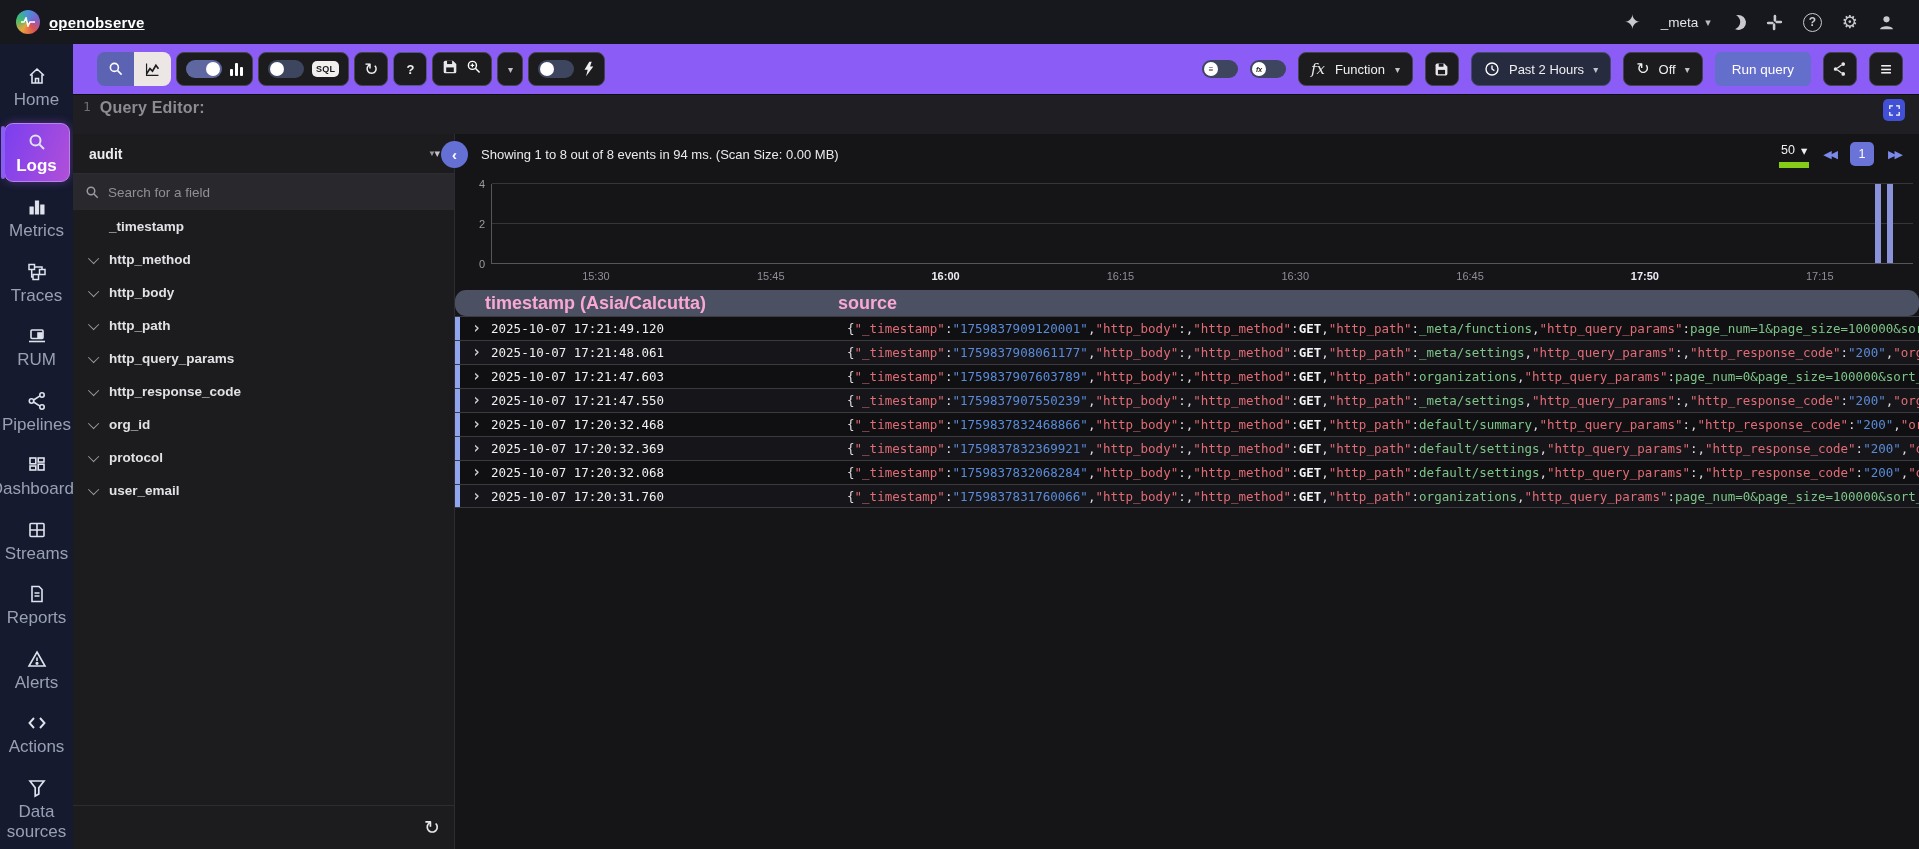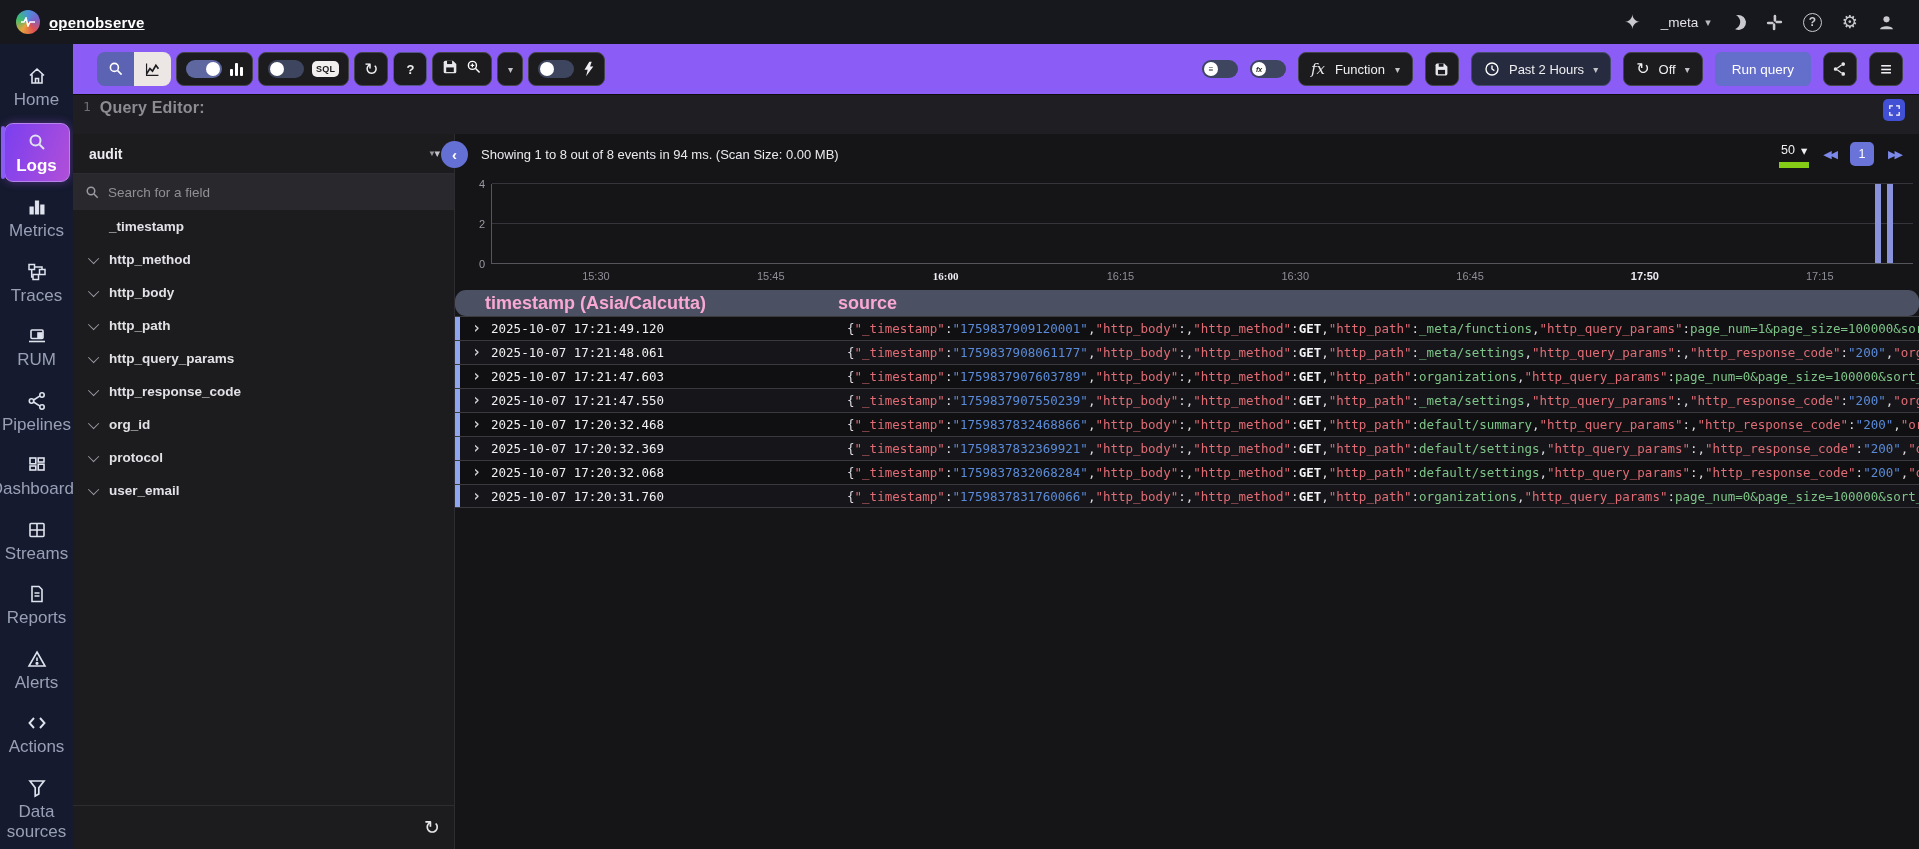--- a/index.html
+++ b/index.html
@@ -525,21 +525,21 @@
           <div id="ylabels"></div>
           <div class="plot" id="plot">
               <div class="gridline" style="bottom: 50%;"></div>
               <div class="gridline" style="bottom: 100%;"></div>
               <div class="bar" style="left: 97.541%; height: 100%; background: rgb(138, 146, 220);"></div>
               <div class="bar" style="left: 98.3607%; height: 100%; background: rgb(138, 146, 220);"></div>
             </div>
           <div class="xaxis" id="xaxis">
               <span class="xtick" style="left: 7.37705%;">15:30</span>
               <span class="xtick" style="left: 19.6721%;">15:45</span>
-              <span class="xtick bold" style="left: 31.9672%; font-family: Liberation Serif, serif;">16:00</span>
+              <span class="xtick bold" style="left: 31.9672%;">16:00</span>
               <span class="xtick" style="left: 44.2623%;">16:15</span>
               <span class="xtick" style="left: 56.5574%;">16:30</span>
               <span class="xtick" style="left: 68.8525%;">16:45</span>
               <span class="xtick bold" style="left: 81.1475%;">17:50</span>
               <span class="xtick" style="left: 93.4426%;">17:15</span>
             </div>
         <span class="ylab" style="left: 2px; top: 90px;">0</span>
             <span class="ylab" style="left: 2px; top: 50px;">2</span>
             <span class="ylab" style="left: 2px; top: 10px;">4</span>
           </div>

